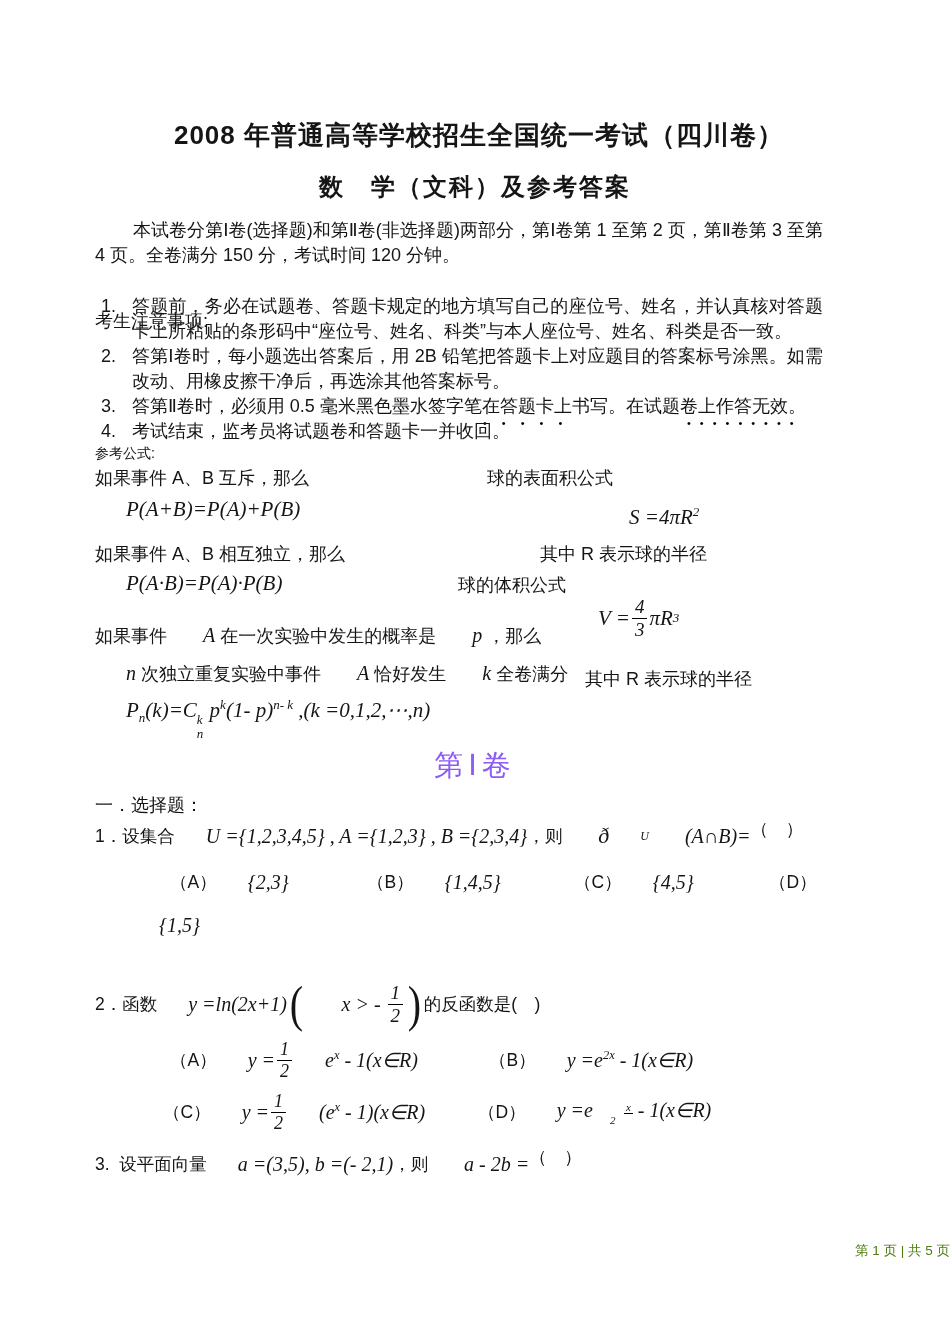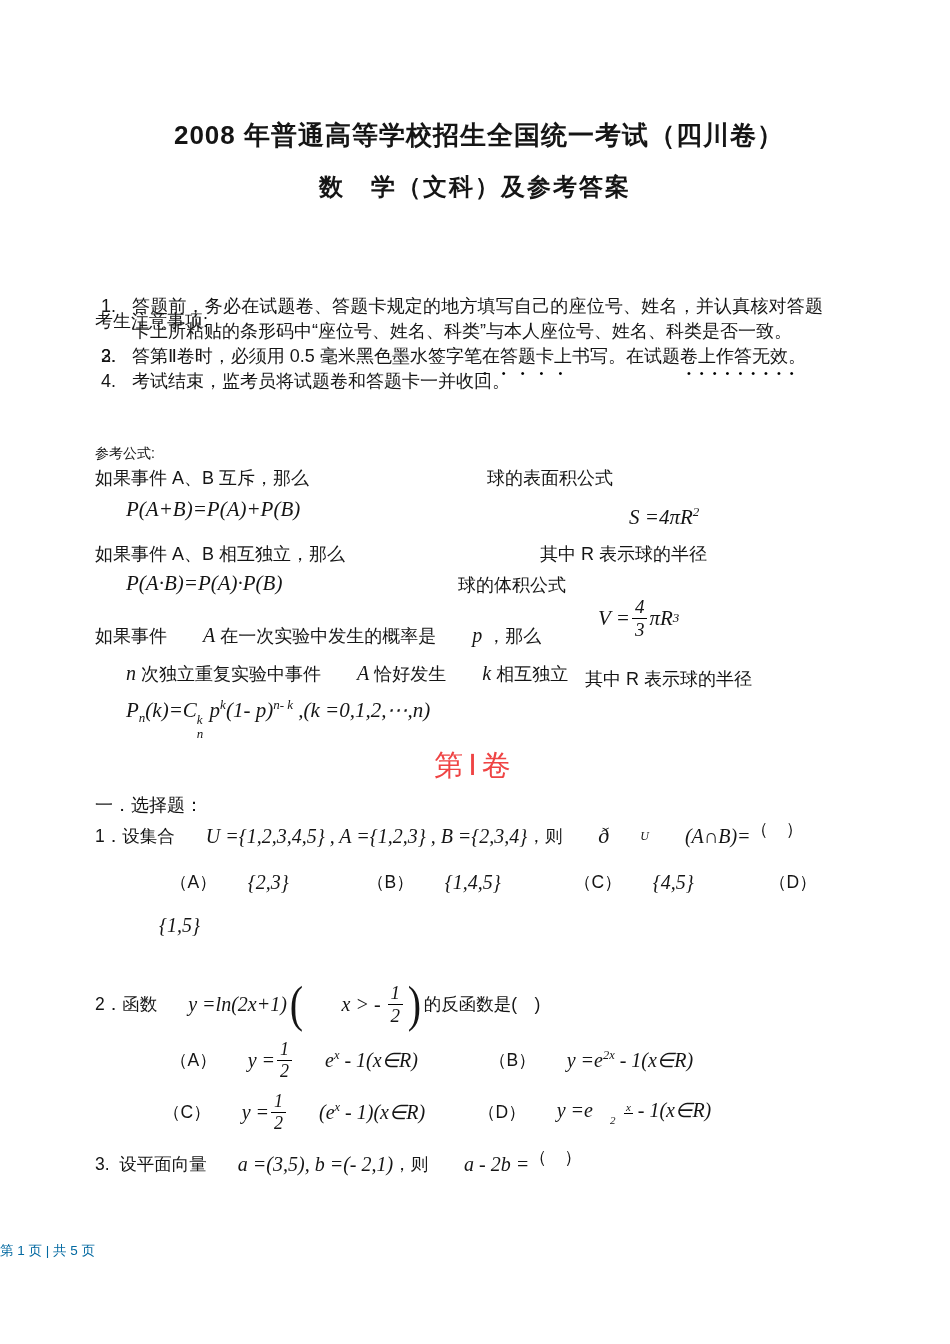--- a/index.html
+++ b/index.html
@@ -62,36 +62,37 @@
   .q2row .opt{position:absolute;top:0;height:100%;display:inline-flex;align-items:center;white-space:pre;}
   .q2row .frac{font-size:18px;}
   .supfrac{display:inline-flex;flex-direction:column;align-items:center;font-size:55%;
            line-height:1.1;vertical-align:0.55em;}
   .supfrac .sfn{border-bottom:1px solid #000;padding:0 2px;display:block;}
   .supfrac .sfd{display:block;}
   .q3line{left:95px;top:1146px;height:36px;}
   .comp{font-size:22px;}
   .compsub{font-size:12px;vertical-align:-6px;}
 
-  .footer{top:1242px;left:0;width:950px;text-align:left;font-size:13.5px;color:#0369a1;}
+  .footer{top:1242px;left:0;width:950px;text-align:right;font-size:13.5px;color:#4d7c0f;}
 </style>
 </head>
 <body>
 
 <div class="page">
 
   <div class="abs title1">2008 年普通高等学校招生全国统一考试（四川卷）</div>
   <div class="abs title2">数　学（文科）及参考答案</div>
 
+  <div class="abs intro">本试卷分第Ⅰ卷(选择题)和第Ⅱ卷(非选择题)两部分，第Ⅰ卷第 1 至第 2 页，第Ⅱ卷第 3 至第 4 页。全卷满分 150 分，考试时间 120 分钟。</div>
 
   <div class="abs notice-title">考生注意事项:</div>
 
   <div class="abs notices">
     <div class="nitem"><span class="nno">1.</span><span>答题前，务必在试题卷、答题卡规定的地方填写自己的座位号、姓名，并认真核对答题卡上所粘贴的条形码中“座位号、姓名、科类”与本人座位号、姓名、科类是否一致。</span></div>
-    <div class="nitem"><span class="nno">2.</span></div>
+    <div class="nitem"><span class="nno">2.</span><span>答第Ⅰ卷时，每小题选出答案后，用 2B 铅笔把答题卡上对应题目的答案标号涂黑。如需改动、用橡皮擦干净后，再选涂其他答案标号。</span></div>
     <div class="nitem"><span class="nno">3.</span><span>答第Ⅱ卷时，必须用 0.5 毫米黑色墨水签字笔在答题卡上书写。在试题卷上作答无效。</span><span class="dots dots1">•••••</span><span class="dots dots2">•••••••••</span></div>
     <div class="nitem"><span class="nno">4.</span><span>考试结束，监考员将试题卷和答题卡一并收回。</span></div>
   </div>
 
   <div class="abs ref-title">参考公式:</div>
 
   <div class="abs ref-area">
     <span class="r" style="left:0;top:0">如果事件 A、B 互斥，那么</span>
     <span class="r" style="left:392px;top:0">球的表面积公式</span>
 
@@ -101,28 +102,28 @@
     <span class="r" style="left:0;top:76px">如果事件 A、B 相互独立，那么</span>
     <span class="r" style="left:445px;top:76px">其中 R 表示球的半径</span>
 
     <span class="r fm f-lg" style="left:0;top:105px">P(A·B)=P(A)·P(B)</span>
     <span class="r" style="left:363px;top:107px">球的体积公式</span>
 
     <span class="r" style="left:0;top:158px"><span>如果事件 </span><span class="fm" style="font-size:20px">A</span><span> 在一次实验中发生的概率是 </span><span class="fm" style="font-size:20px">p</span><span> ，那么</span></span>
 
     <span class="r vform fm f-lg" style="left:472px;top:130px"><span>V =</span><span class="frac"><span class="fn">4</span><span class="fd">3</span></span><span>πR</span><sup>3</sup></span>
 
-    <span class="r" style="left:0;top:196px"><span class="fm" style="font-size:20px">n</span><span> 次独立重复实验中事件 </span><span class="fm" style="font-size:20px">A</span><span> 恰好发生 </span><span class="fm" style="font-size:20px">k</span><span> 相互独立</span></span>
+    <span class="r" style="left:0;top:196px"><span class="fm" style="font-size:20px">n</span><span> 次独立重复实验中事件 </span><span class="fm" style="font-size:20px">A</span><span> 恰好发生 </span><span class="fm" style="font-size:20px">k</span><span> 全卷满分</span></span>
 
     <span class="r" style="left:490px;top:201px">其中 R 表示球的半径</span>
 
     <span class="r fm f-lg" style="left:0;top:232px"><span>P</span><sub>n</sub><span>(k)=C</span><span class="stack"><span>k</span><span>n</span></span><span> p</span><sup>k</sup><span>(1- p)</span><sup>n- k</sup><span> ,(k =0,1,2,⋯,n)</span></span>
   </div>
 
-  <div class="abs part1-head" style="color:#ef4444">第Ⅰ卷</div>
+  <div class="abs part1-head" style="color:#8b5cf6">第Ⅰ卷</div>
 
   <div class="abs sec1-head">一．选择题：</div>
 
   <div class="abs q1line mathline"><span class="qt">1．</span><span class="qt">设集合</span><span class="fm qm">U ={1,2,3,4,5} , A ={1,2,3} , B ={2,3,4}</span><span class="qt">，则 </span><span class="fm qm comp">ð</span><sub class="fm compsub">U</sub><span class="fm qm"> (A∩B)=</span><span class="qt raise">（　）</span></div>
 
   <div class="abs q1opts">
     <span class="opt" style="left:75px"><span class="qt">（A）</span><span class="fm qm">{2,3}</span></span>
     <span class="opt" style="left:272px"><span class="qt">（B）</span><span class="fm qm">{1,4,5}</span></span>
     <span class="opt" style="left:479px"><span class="qt">（C）</span><span class="fm qm">{4,5}</span></span>
     <span class="opt" style="left:674px"><span class="qt">（D）</span></span>

